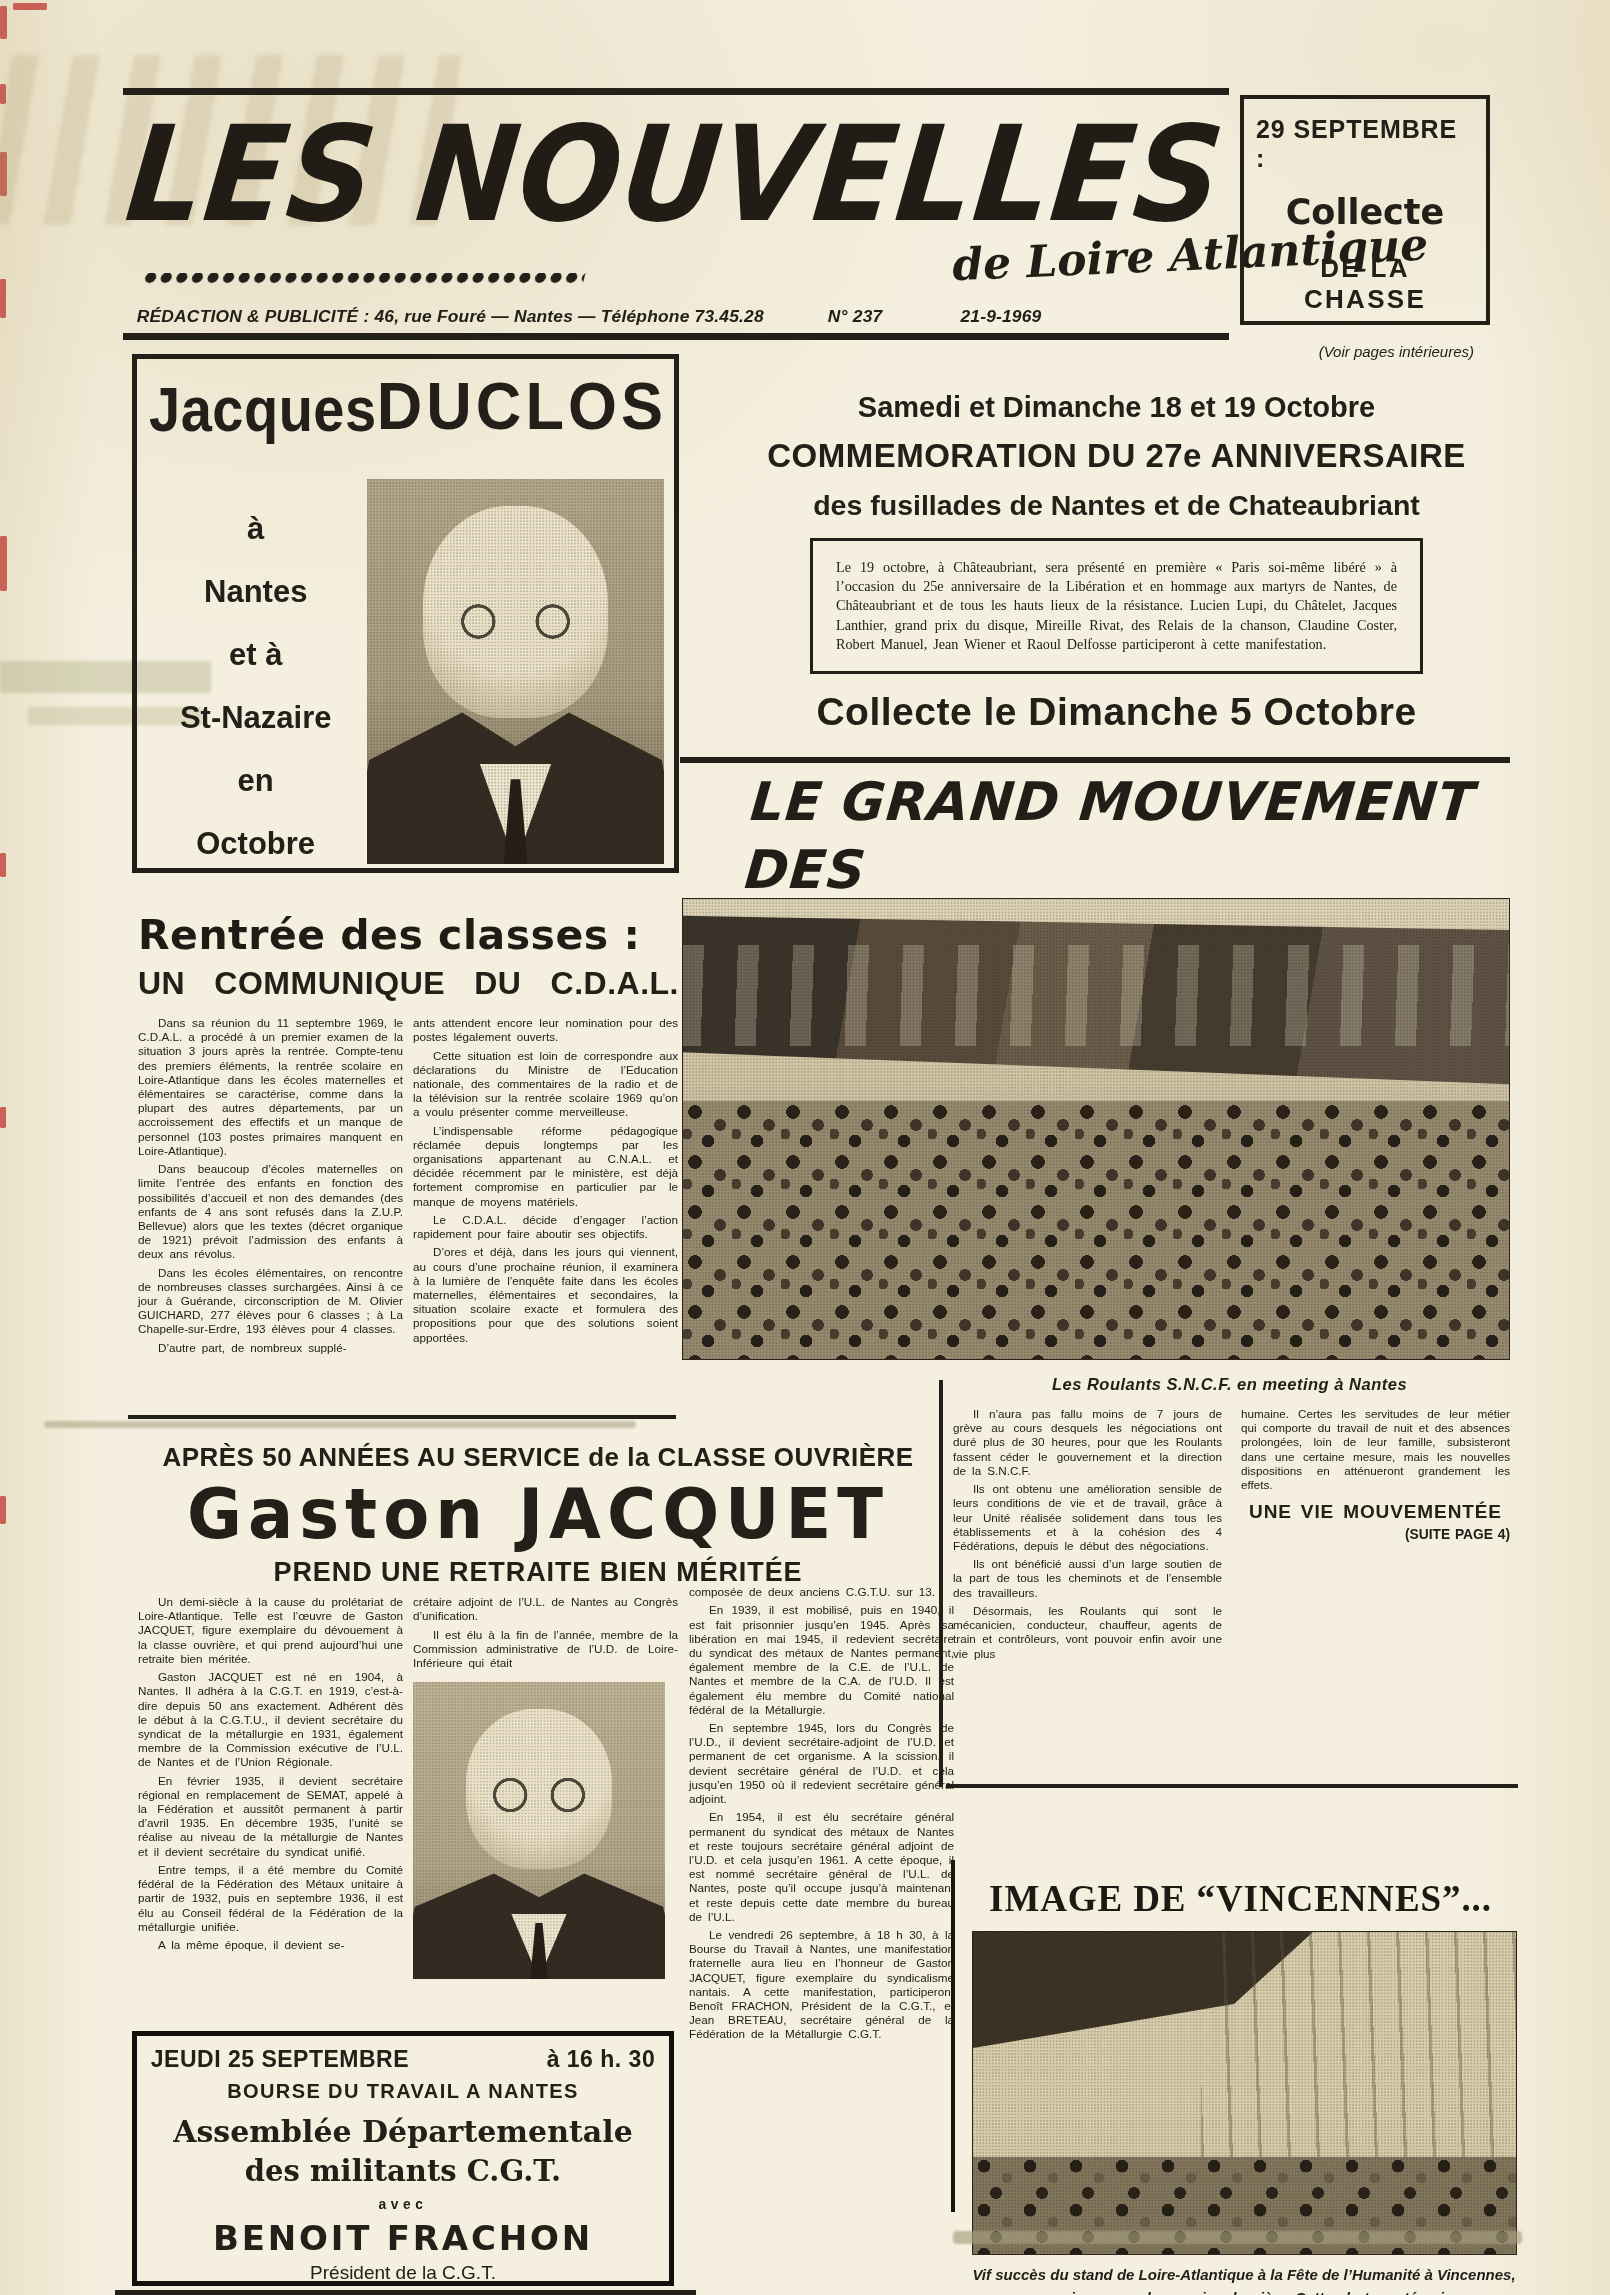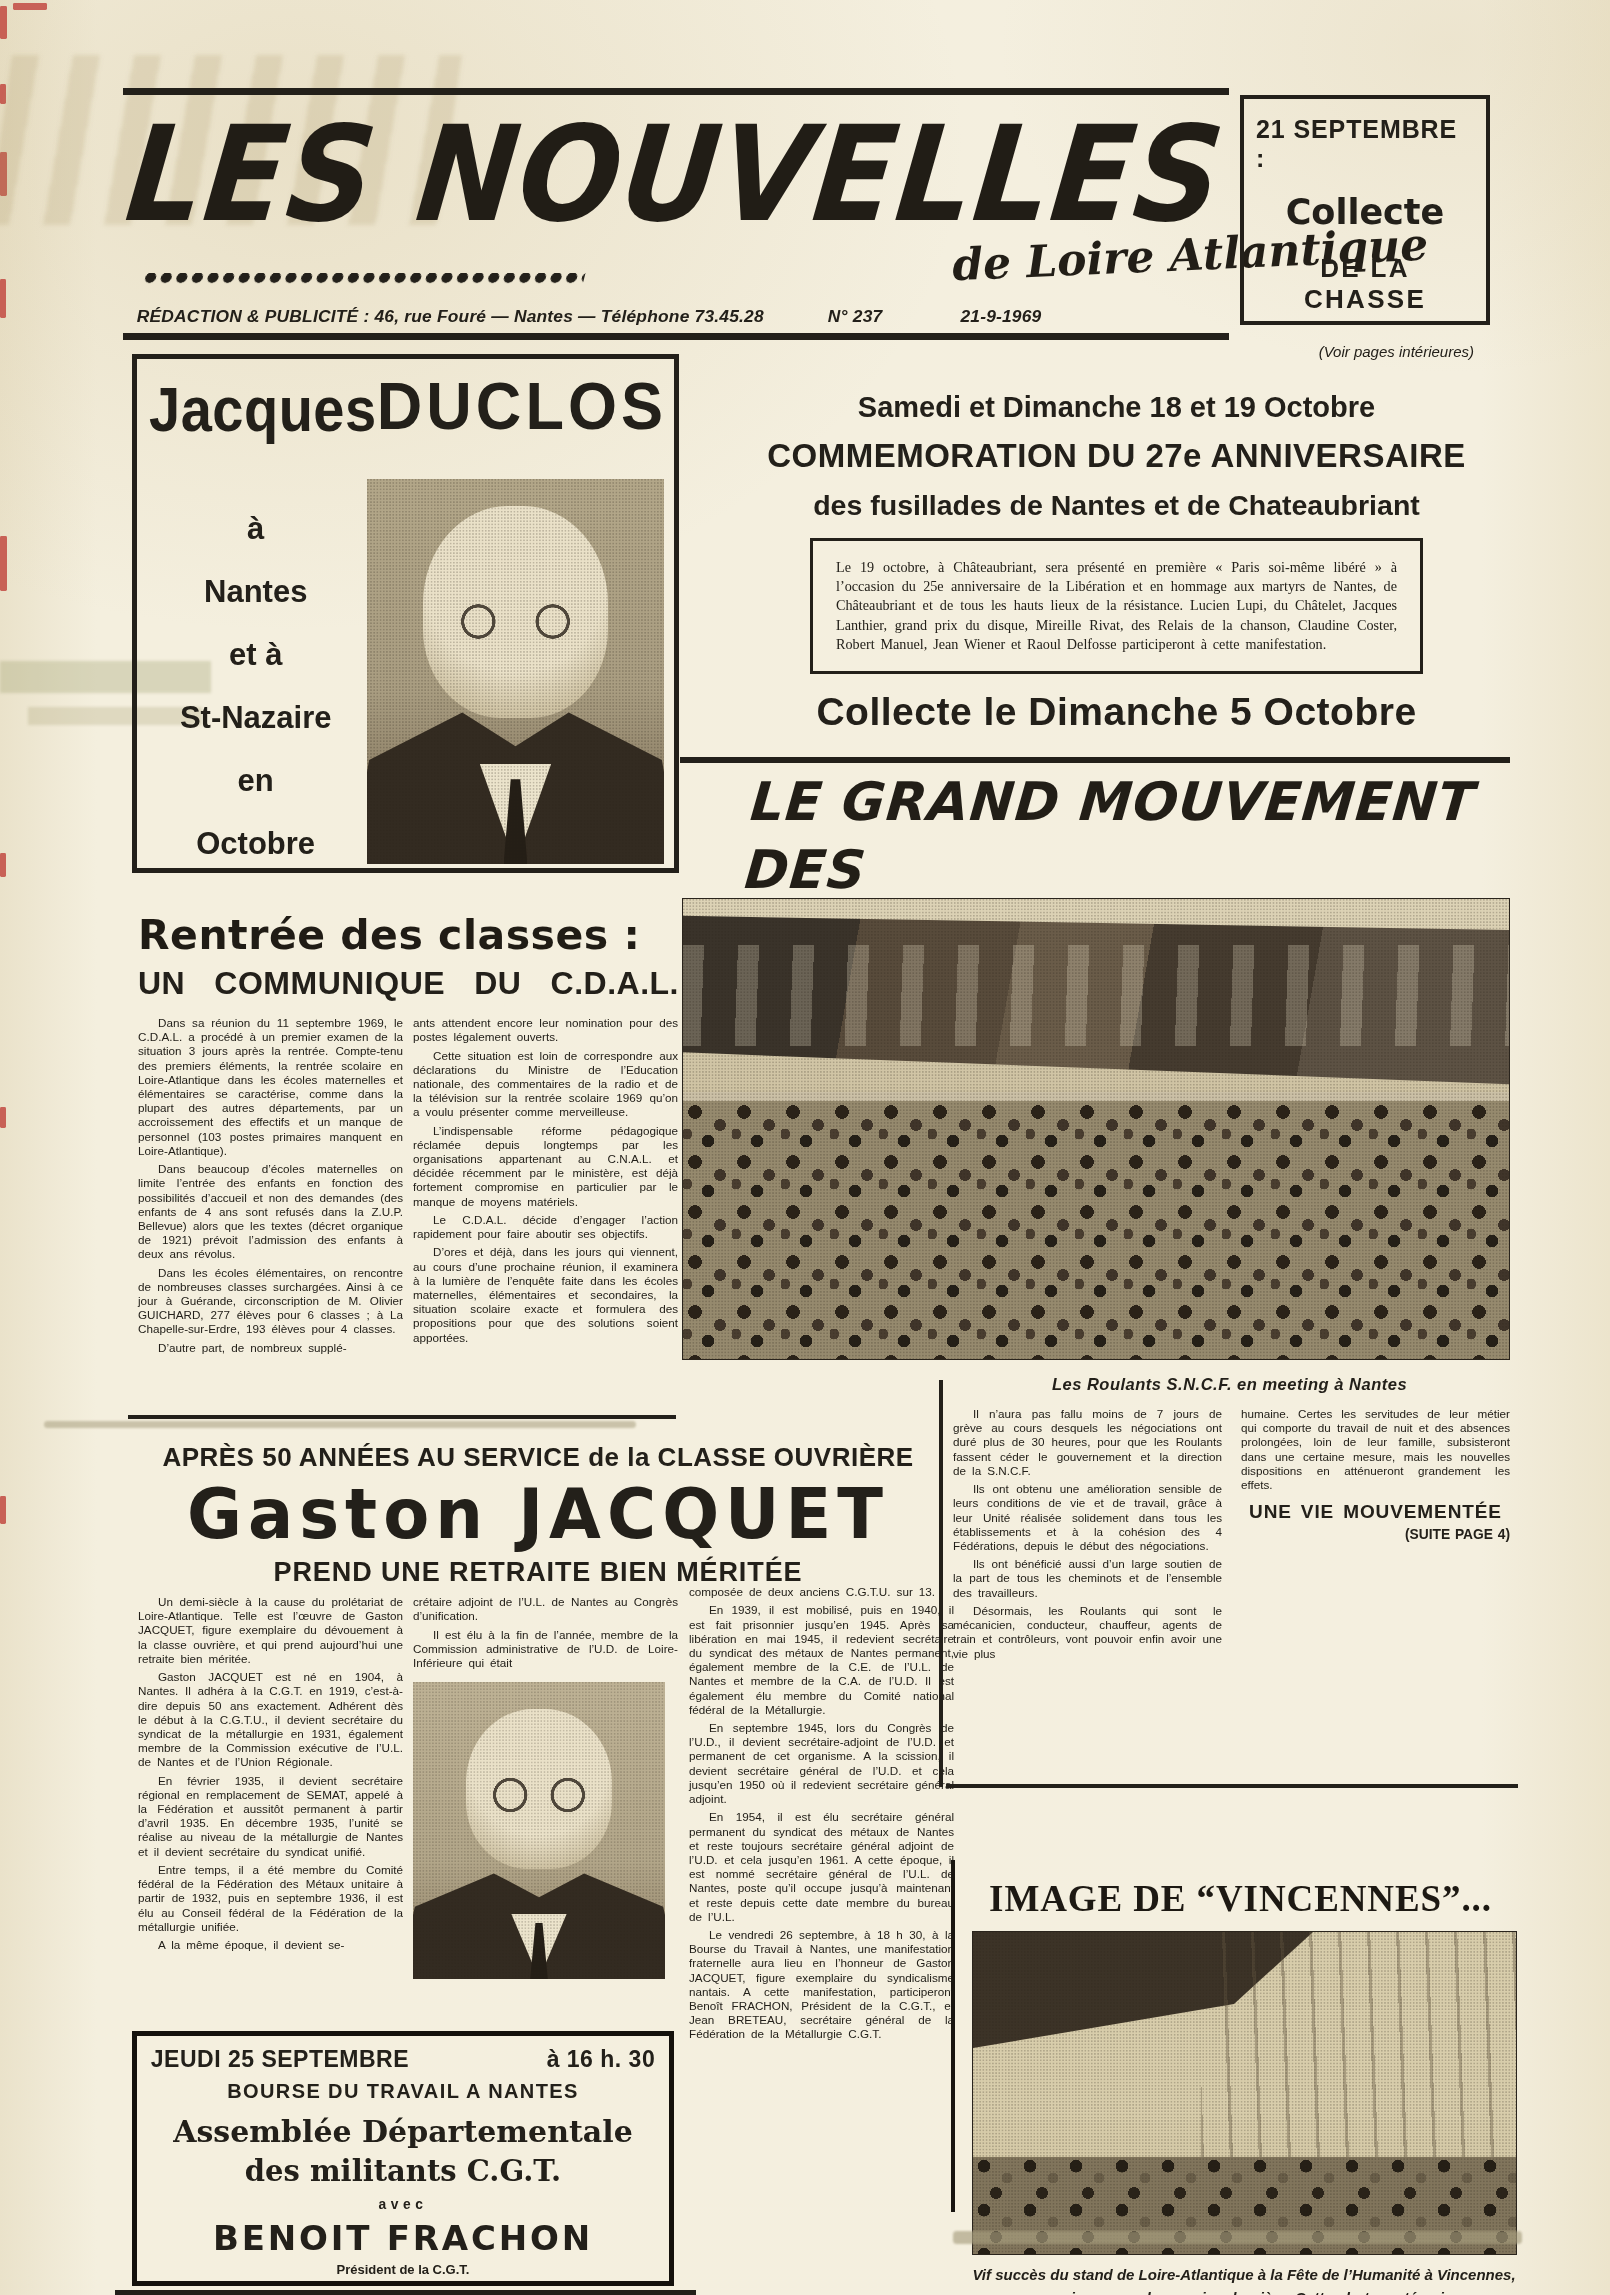--- a/index.html
+++ b/index.html
@@ -173,21 +173,21 @@
   .cgt{left:132px; top:2031px; width:542px; height:255px;
     border:5.5px solid #14110c; padding:10px 13.8px; text-align:center;}
   .cgt-row{display:flex; justify-content:space-between; align-items:baseline;
     font-size:23px; font-weight:800; letter-spacing:0.5px;}
   .cgt-venue{font-size:20px; font-weight:700; letter-spacing:1.4px; margin-top:7.3px;}
   .cgt-t1{font-family:"DejaVu Serif", serif; font-weight:700; font-size:30px; margin-top:11px;}
   .cgt-t2{font-family:"DejaVu Serif", serif; font-weight:700; font-size:29px; margin-top:4.6px;}
   .cgt-avec{font-size:13.8px; font-weight:700; letter-spacing:4.6px; margin-top:9.2px;}
   .cgt-guest{font-size:34px; font-weight:800; letter-spacing:2.8px; margin-top:5.5px;
     font-family:"DejaVu Sans",sans-serif;}
-  .cgt-gtitle{font-size:13px; font-weight:700; margin-top:4.6px;}
+  .cgt-gtitle{font-size:19px; font-weight:400; margin-top:4.6px;}
 </style>
 </head>
 <body>
 
 <div class="page">
 
   <div class="redmark" style="left:0;top:6.4px;width:7.3px;height:33px;"></div>
   <div class="redmark" style="left:13px;top:2.8px;width:34px;height:7.3px;"></div>
   <div class="redmark" style="left:0;top:84px;width:6.4px;height:20px;"></div>
   <div class="redmark" style="left:0;top:152px;width:7.3px;height:44px;"></div>
@@ -207,21 +207,21 @@
     <div class="mast-squiggle"></div>
     <div class="mast-sub">de Loire Atlantique</div>
     <div class="mast-info">
       <span>RÉDACTION &amp; PUBLICITÉ : 46, rue Fouré — Nantes — Téléphone 73.45.28</span>
       <span class="mast-issue">N° 237</span>
       <span class="mast-date">21-9-1969</span>
     </div>
   </header>
 
   <aside class="abs chasse">
-    <div class="chasse-l1">21 SEPTEMBRE :</div>
+    <div class="chasse-l1">29 SEPTEMBRE :</div>
     <div class="chasse-l2">Collecte</div>
     <div class="chasse-l3">DE LA CHASSE</div>
     <div class="chasse-note">(Voir pages intérieures)</div>
   </aside>
 
   <section class="abs duclos">
     <div class="duclos-head">
       <span class="duclos-first">Jacques</span>
       <span class="duclos-last">DUCLOS</span>
     </div>

